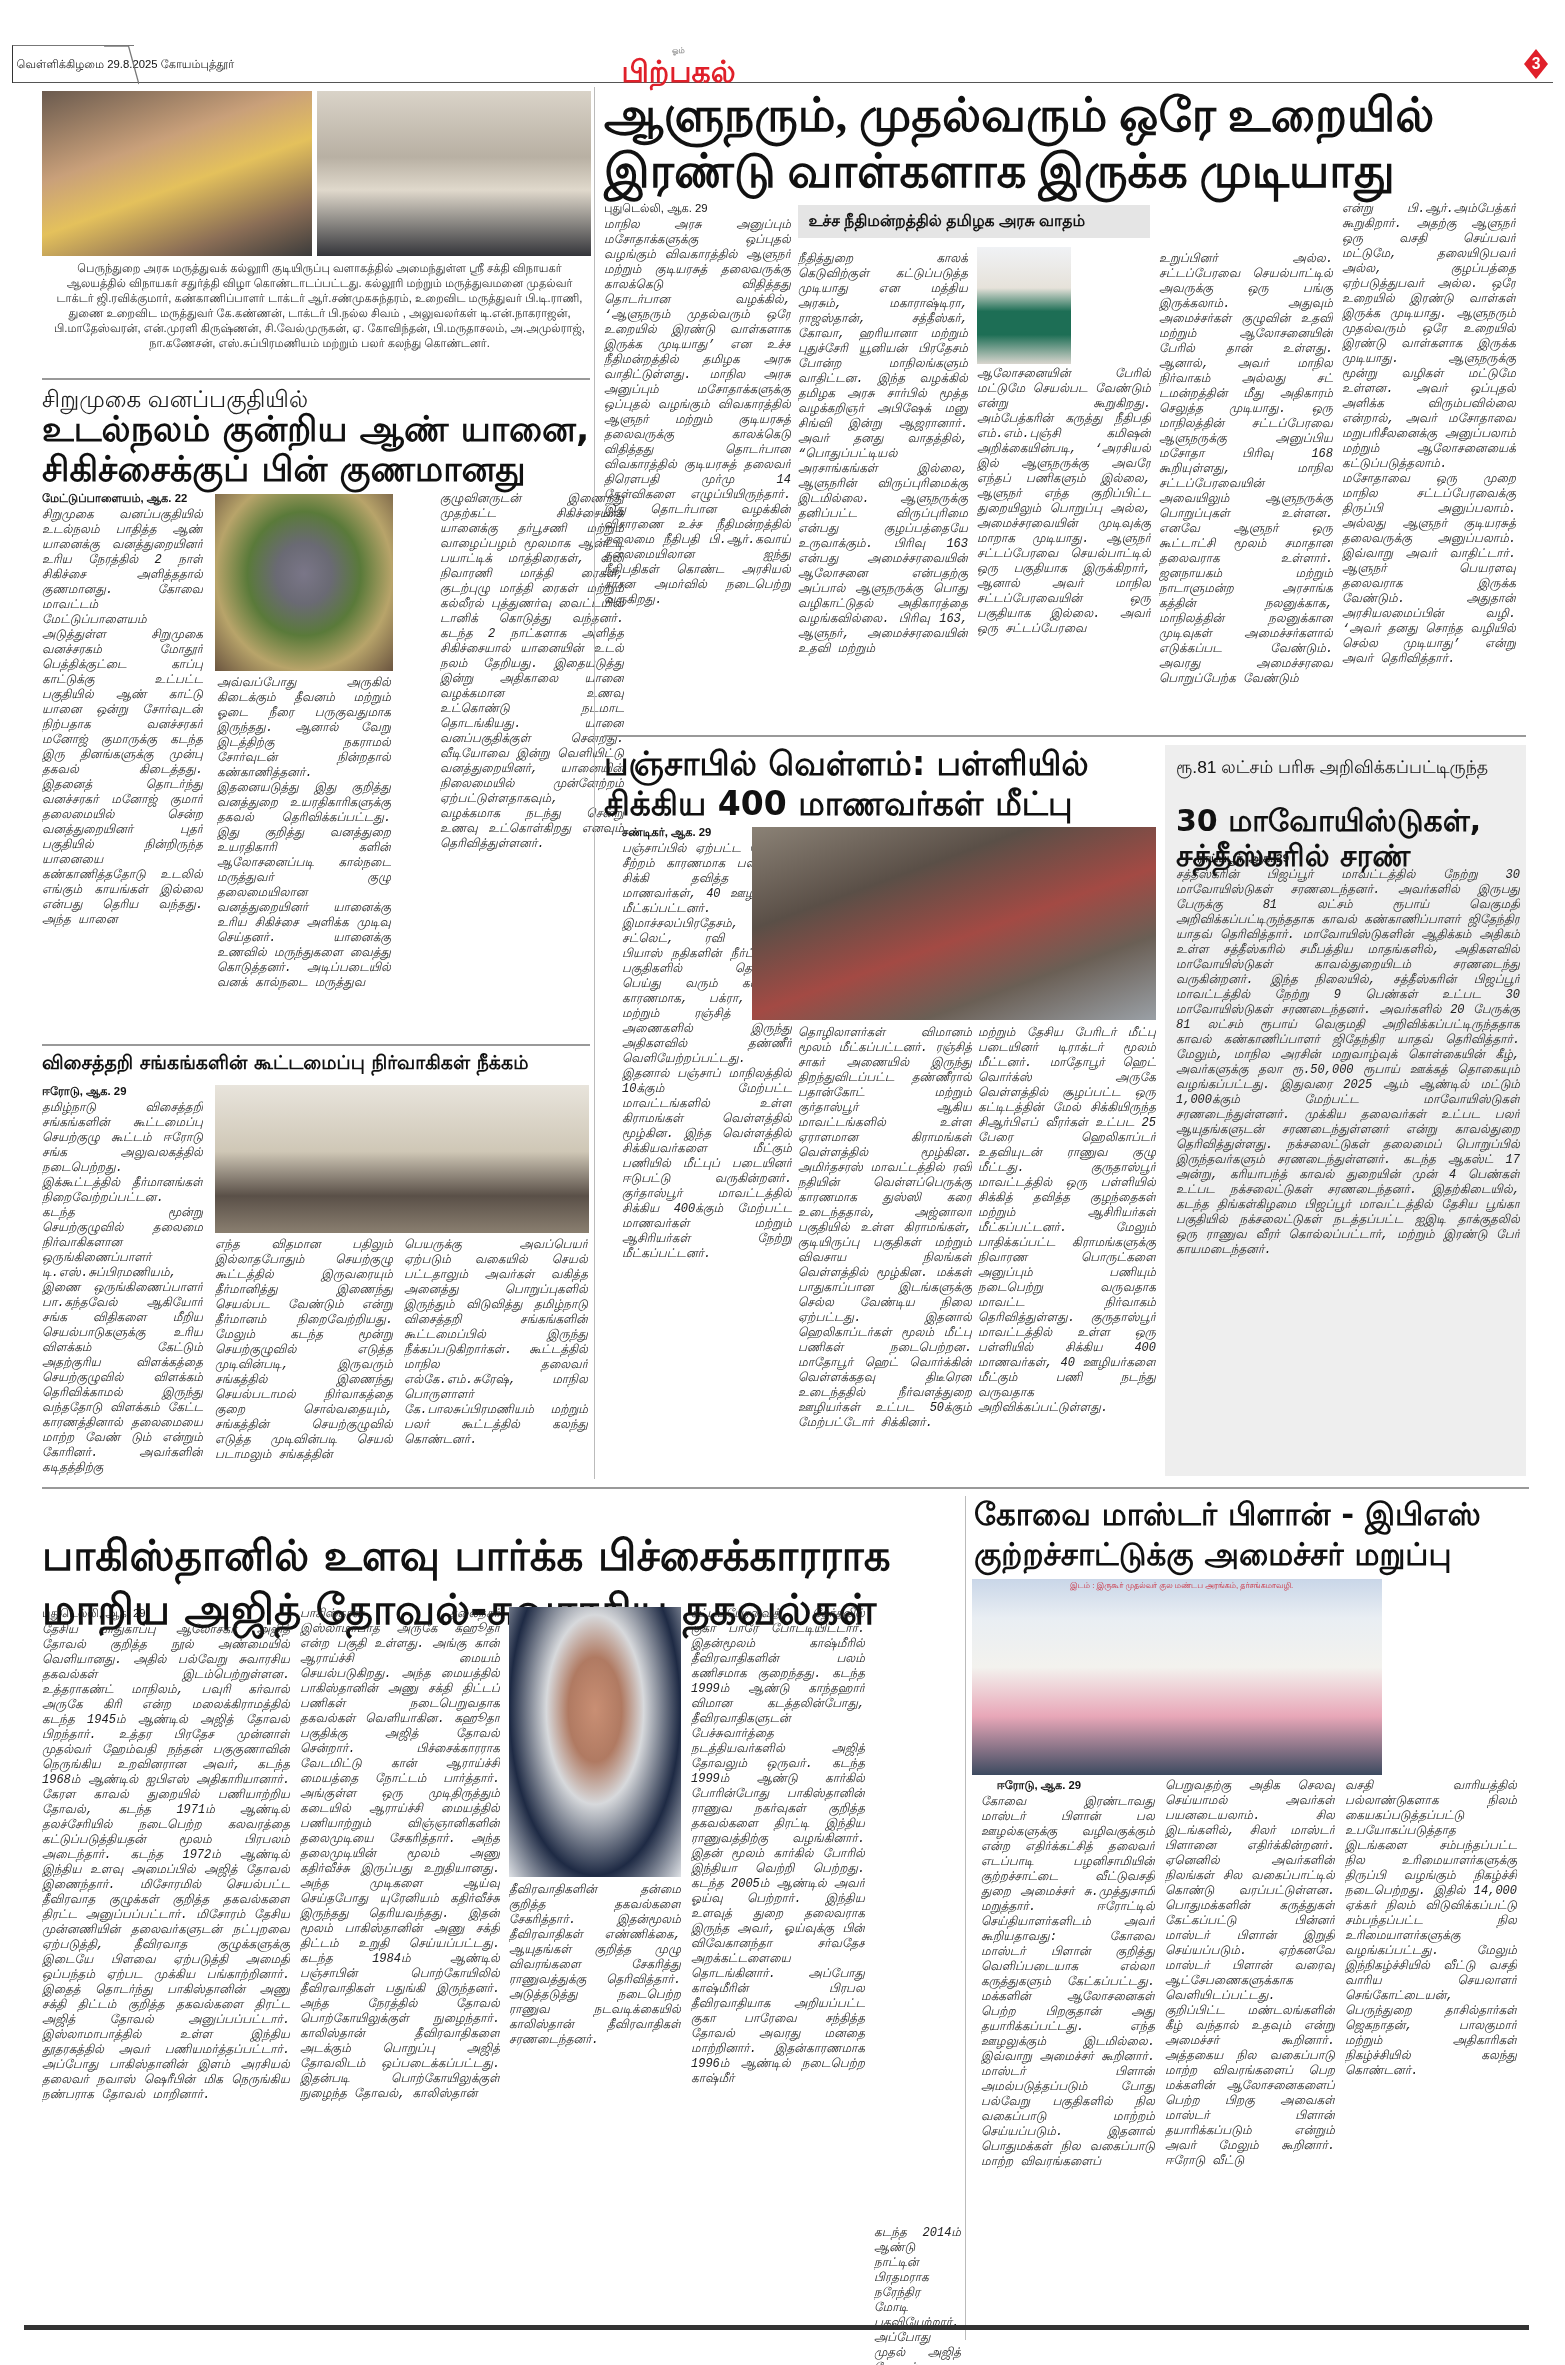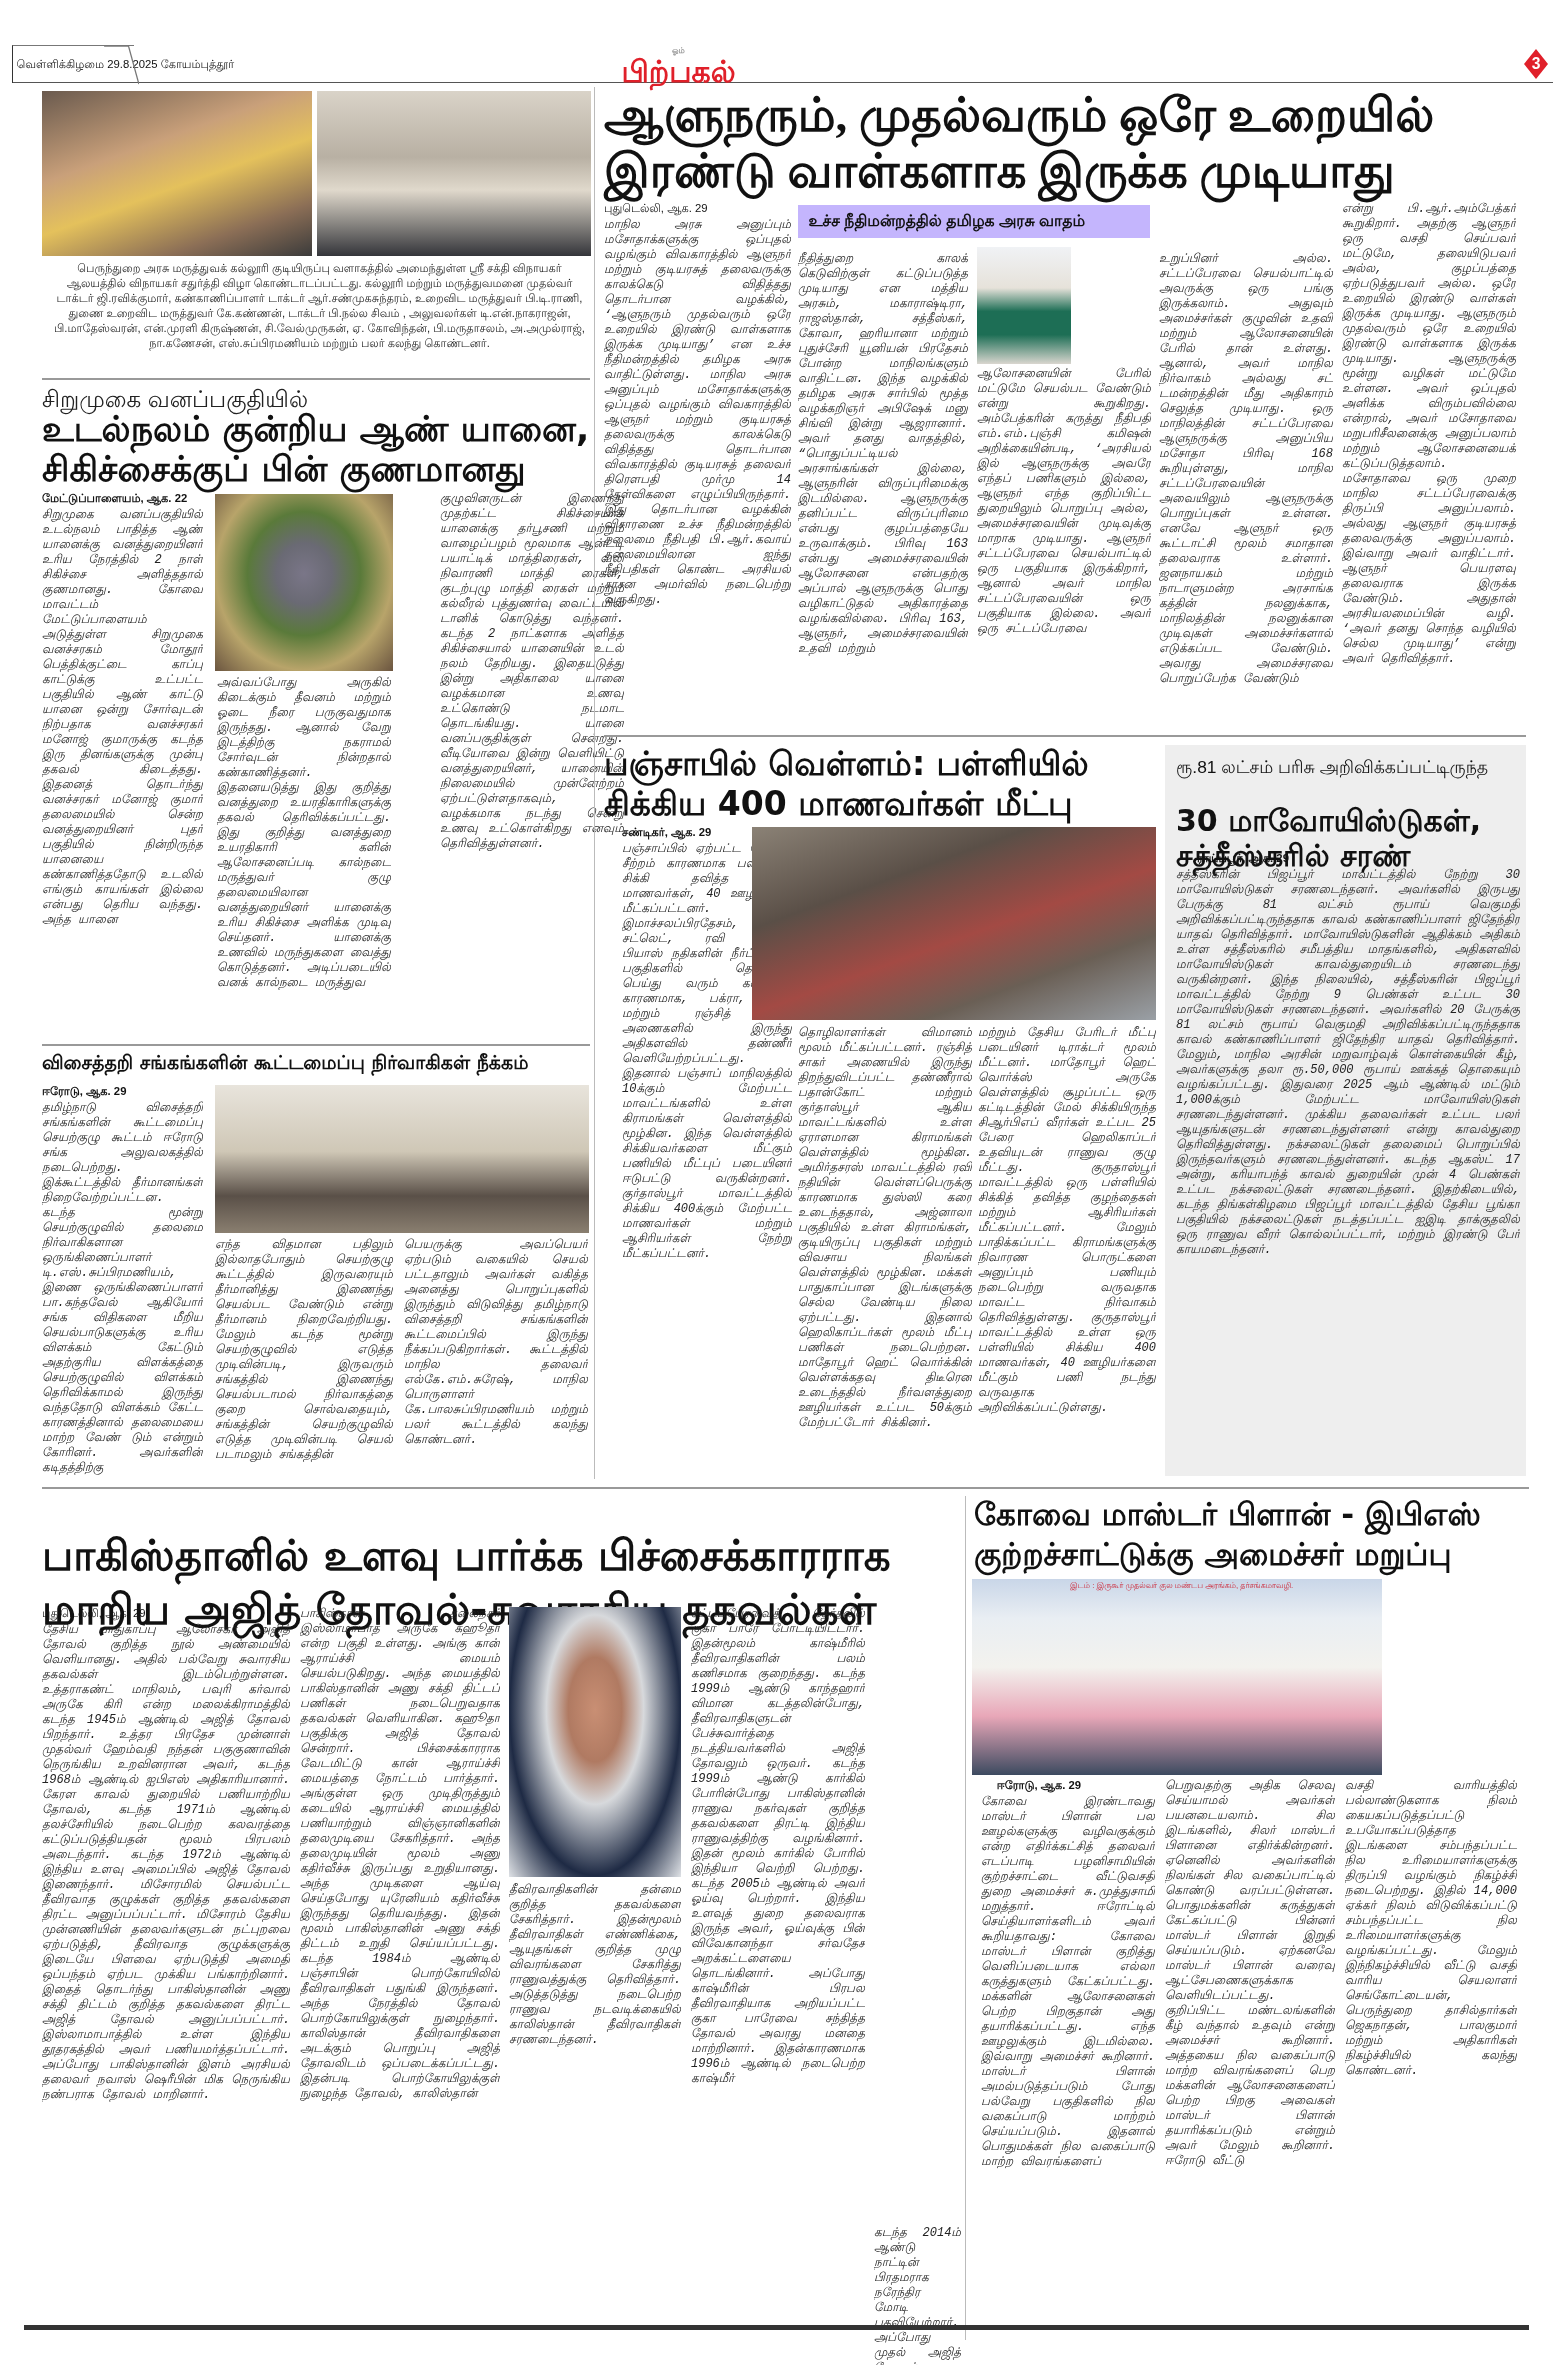--- a/index.html
+++ b/index.html
@@ -8,21 +8,21 @@
 .masthead{left:12px;top:45px;width:1541px;height:38px;border-bottom:1.7px solid #555}
 .datebox{left:12px;top:45px;width:122px;height:38px;border-left:1.7px solid #333;border-top:1.7px solid #777;font-size:11.3px;padding:12px 3.5px 0 3.5px;white-space:nowrap}
 .logo{left:609px;top:47px;width:139px;text-align:center;color:#e0202a;font-weight:bold;font-size:30px;font-family:"DejaVu Serif",serif}
 .logo small{display:block;font-size:7.8px;color:#999;line-height:7px}
 .pageno{left:1524px;top:49px;width:24px;height:30px;background:#e0202a;color:#fff;font-weight:bold;font-size:15.7px;display:flex;align-items:center;justify-content:center;clip-path:polygon(50% 0,100% 50%,50% 100%,0 50%)}
 .photo{background:linear-gradient(135deg,#8a7a6a,#c9b8a0 40%,#5d6a78 70%,#d0c7b9)}
 .text{font-size:11px;line-height:15px;text-align:justify;color:#222}
 .text.ital{font-style:italic;font-family:Liberation Mono, monospace;font-size:12px}
 .hl{font-weight:900;font-family:"DejaVu Sans",sans-serif;color:#111;line-height:1.15}
 .rule{height:1.7px;background:#999}
-.subbar{background:#c4b5fd}
+.subbar{background:#e5e5e5}
 .col{position:absolute}
 .dateline{font-weight:bold;font-size:11.3px;margin-bottom:1.7px}
 .box-grey{background:#eeeeee}
 .thickrule{height:5.2px;background:#333}
 </style>
 </head>
 <body>
 
 <div class="abs masthead"></div>
 <div class="abs datebox">வெள்ளிக்கிழமை 29.8.2025 கோயம்புத்தூர்</div>

